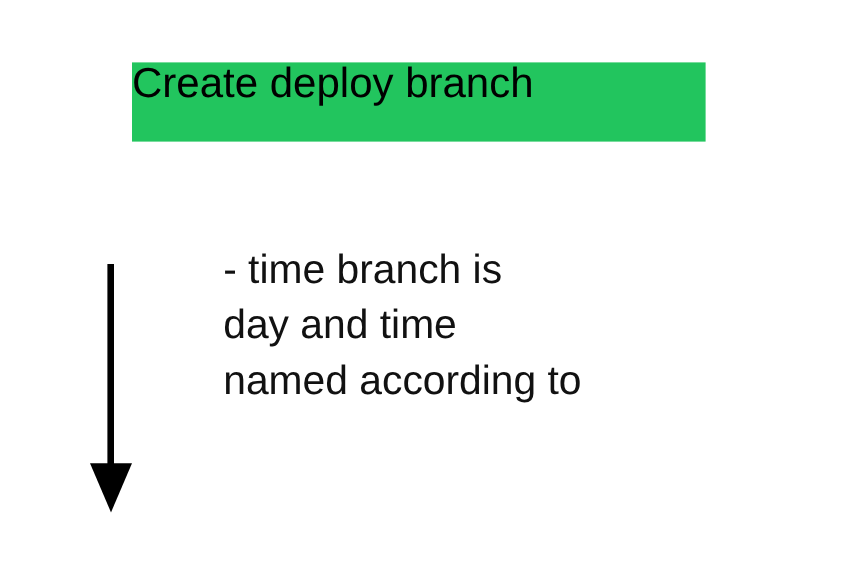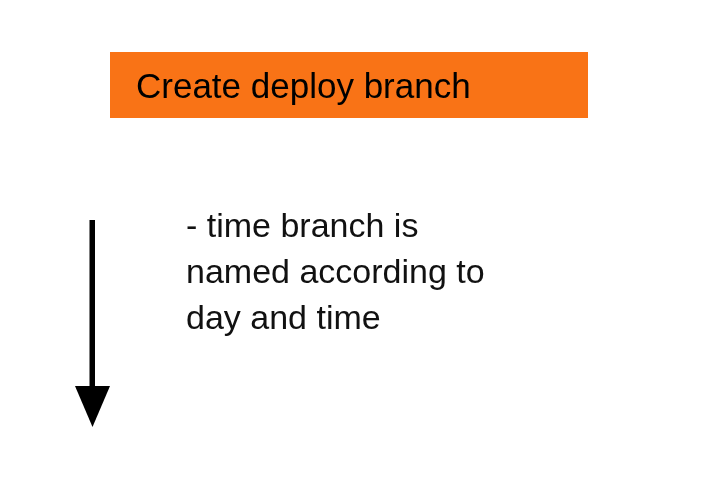--- a/index.html
+++ b/index.html
@@ -20,25 +20,24 @@
     height: 480px;
     background: #ffffff;
   }
   
   .title-banner {
     position: absolute;
     left: 110px;
     top: 52px;
     width: 478px;
     height: 66px;
-    background: #f97316;
+    background: #22c55e;
     display: flex;
-    align-items: center;
+    align-items: flex-start;
     box-sizing: border-box;
-    padding-left: 26px;
   }
   .title-text {
     font-family: "Liberation Sans", sans-serif;
     font-size: 35px;
     font-weight: 400;
     color: #000000;
     line-height: 1;
     letter-spacing: 0px;
     white-space: nowrap;
   }
@@ -78,17 +77,17 @@
 
   <div class="down-arrow">
     <svg width="46" height="218" viewBox="0 0 46 218" xmlns="http://www.w3.org/2000/svg">
       <rect x="19.5" y="5" width="5.5" height="168" fill="#000000"></rect>
       <polygon points="5,171 40,171 22.5,212" fill="#000000"></polygon>
     </svg>
   </div>
 
   <div class="body-text">
     <span class="body-line">- time branch is</span>
+    <span class="body-line">day and time</span>
     <span class="body-line">named according to</span>
-    <span class="body-line">day and time</span>
   </div>
 
 </div>
 
 </body></html>

